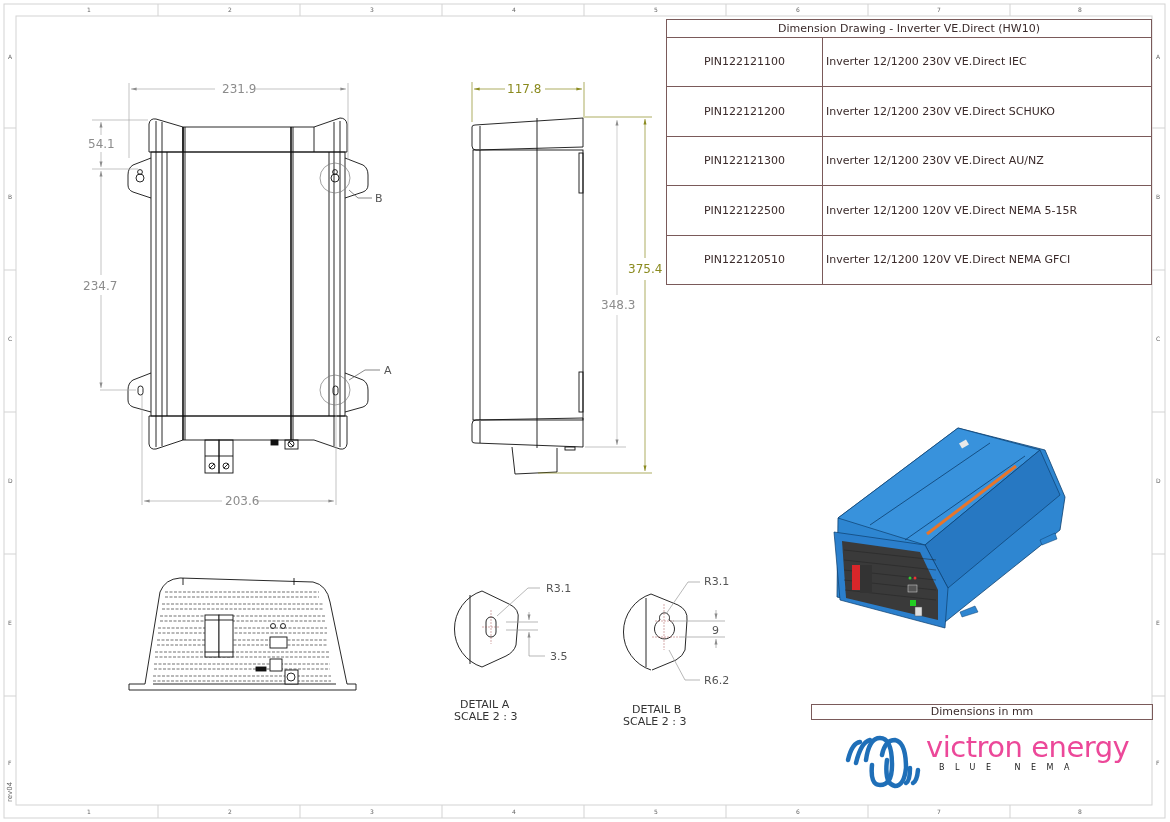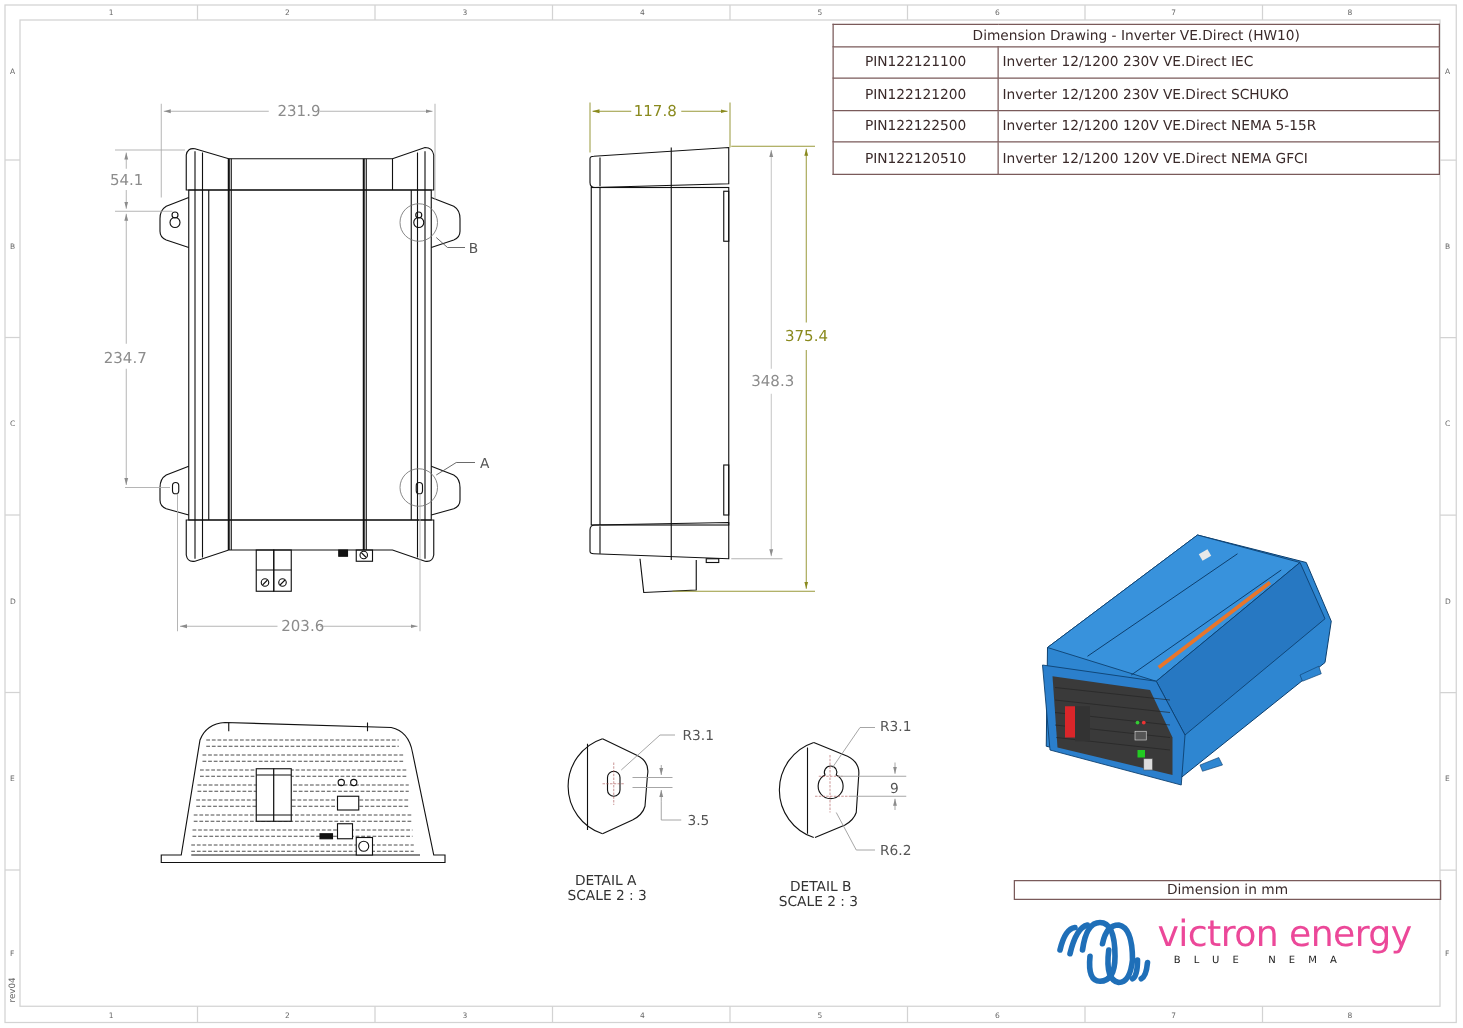--- a/index.html
+++ b/index.html
@@ -9,21 +9,21 @@
   .zone-label{font-size:6px;fill:#666;}
   .dim{font-size:12px;fill:#8c8c8c;}
   .dim-olive{font-size:12px;fill:#8a8a1e;}
   .callout{font-size:11px;fill:#555;}
   .detail-label{font-size:11px;fill:#333;}
   .rev{font-size:7px;fill:#666;}
   
   .title-table{position:absolute;left:666px;top:19px;width:486px;border-collapse:collapse;font-size:11px;color:#3a2a2a;}
   .title-table td{border:1px solid #7a5a5a;height:16.5px;padding:0 0 0 3px;white-space:nowrap;}
   .title-table .hdr{text-align:center;padding:0;}
-  .title-table .pin{width:123px;text-align:center;padding:4px;}
+  .title-table .pin{width:123px;text-align:center;padding:16px;}
   .dims-box{position:absolute;left:811px;top:704px;width:340px;height:14px;border:1px solid #7a5a5a;font-size:11px;color:#3a2a2a;text-align:center;line-height:14px;}
   .logo{position:absolute;left:838px;top:730px;width:300px;height:60px;}
   .logo-word{position:absolute;left:88px;top:0px;font-family:"DejaVu Sans",sans-serif;font-weight:normal;font-size:29px;color:#ec4899;letter-spacing:-0.5px;}
   .logo-sub{position:absolute;left:101px;top:33px;font-family:"DejaVu Sans",sans-serif;font-size:8px;color:#1a1a1a;letter-spacing:10.5px;}
 </style>
 </head>
 <body>
 
 <div class="sheet">
 <svg width="1170" height="822" viewBox="0 0 1170 822" xmlns="http://www.w3.org/2000/svg">
@@ -340,29 +340,33 @@
         </tr>
   <tr>
           <td class="pin">PIN122121100</td>
           <td>Inverter 12/1200 230V VE.Direct IEC</td>
         </tr>
   <tr>
           <td class="pin">PIN122121200</td>
           <td>Inverter 12/1200 230V VE.Direct SCHUKO</td>
         </tr>
   <tr>
+          <td class="pin">PIN122121300</td>
+          <td>Inverter 12/1200 230V VE.Direct AU/NZ</td>
+        </tr>
+  <tr>
           <td class="pin">PIN122122500</td>
           <td>Inverter 12/1200 120V VE.Direct NEMA 5-15R</td>
         </tr>
   <tr>
           <td class="pin">PIN122120510</td>
           <td>Inverter 12/1200 120V VE.Direct NEMA GFCI</td>
         </tr>
 </tbody>
     </table>
 
-<div class="dims-box">Dimension in mm</div>
+<div class="dims-box">Dimensions in mm</div>
 
 <div class="logo">
   <div class="logo-word">victron energy</div>
   <div class="logo-sub">BLUE NEMA</div>
 </div>
 </div>
 
 </body></html>

